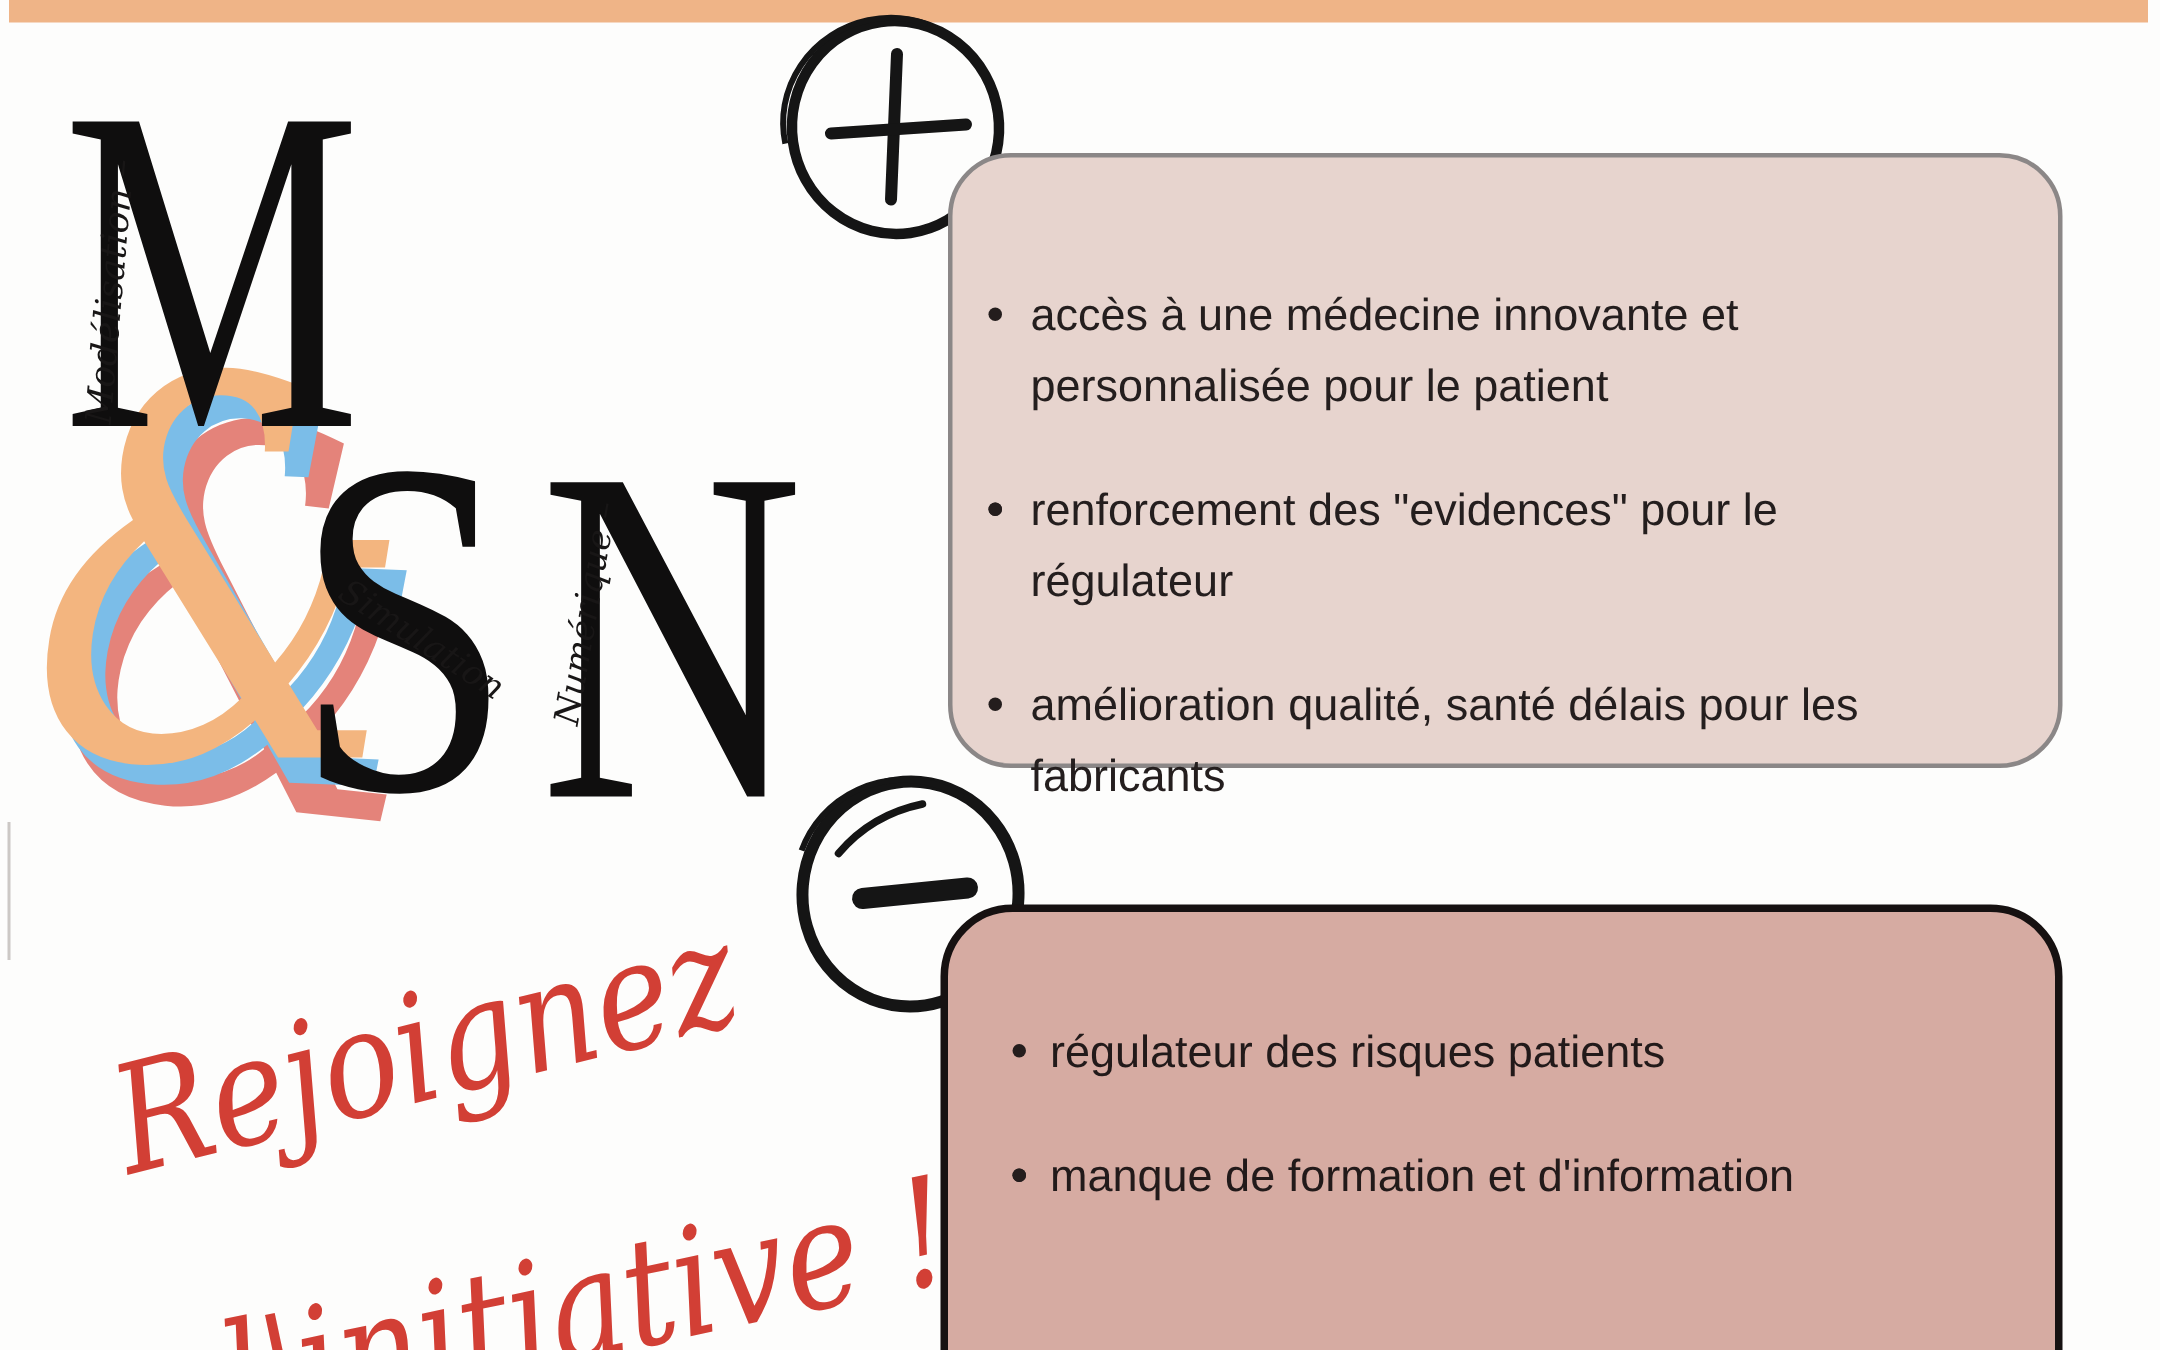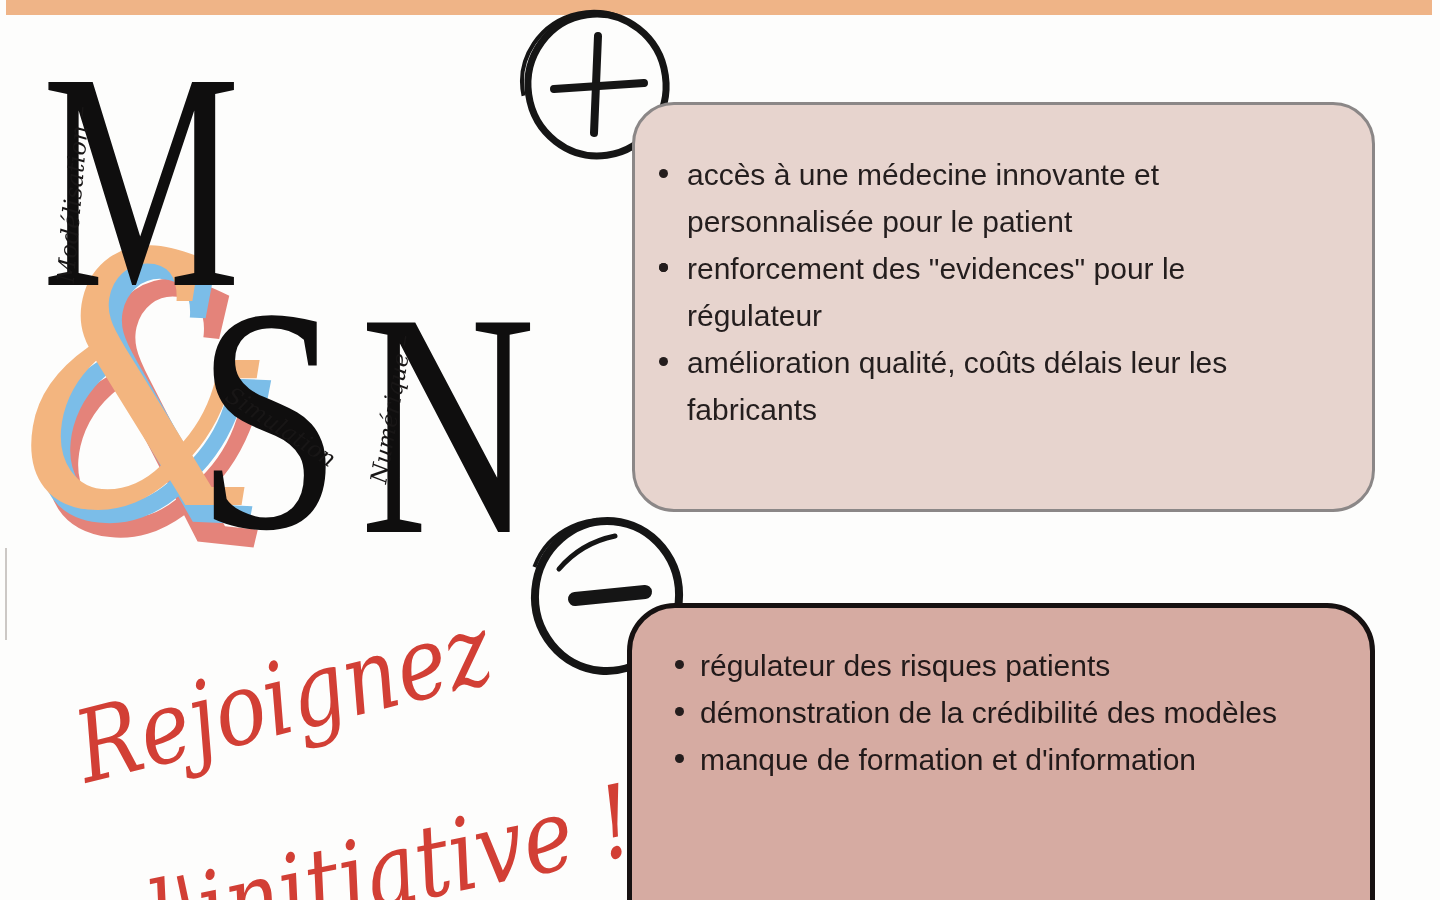--- a/index.html
+++ b/index.html
@@ -45,21 +45,21 @@
   .pros-box{
     left:632px;top:102px;width:743px;height:410px;border-radius:42px;
     background:#e7d4ce;border:3px solid #8b8787;
     padding:46px 10px 0 52px;color:#241e1e;
   }
   .cons-box{
     left:627px;top:603px;width:748px;height:345px;border-radius:48px;
     background:#d6aba2;border:5px solid #161111;
     padding:34px 10px 0 68px;color:#221a1a;
   }
-  .panel .item{position:relative;font-size:30px;line-height:47px;}
+  .panel .item{position:relative;font-size:30px;line-height:47px;margin-top:36px;}
   .panel .item-text{white-space:pre-line;}
   .panel .dot{
     position:absolute;width:9px;height:9px;border-radius:50%;background:#241d1d;top:18px;
   }
   .pros-box .dot{left:-28px;}
   .cons-box .dot{left:-25px;}
 
   
   .cta-line{
     position:absolute;font-family:"DejaVu Serif",serif;font-style:italic;
@@ -106,40 +106,39 @@
     <div class="item">
       <span class="dot"></span>
     </div>
     <div class="item">
       <span class="dot"></span>
       <span class="item-text">renforcement des "evidences" pour le
 régulateur</span>
     </div>
     <div class="item">
       <span class="dot"></span>
-      <span class="item-text">amélioration qualité, coûts délais leur les
+      <span class="item-text">amélioration qualité, santé délais pour les
 fabricants</span>
     </div>
   </div>
 
   <svg class="sketch-icon minus-icon" width="166" height="164" viewBox="0 0 166 164">
     <ellipse cx="84" cy="81" rx="72" ry="75" fill="none" stroke="#151515" stroke-width="8" transform="rotate(5 84 81)"></ellipse>
     <ellipse cx="80" cy="77" rx="73" ry="72" fill="none" stroke="#151515" stroke-width="4" stroke-dasharray="130 330" transform="rotate(200 80 77)"></ellipse>
     <path d="M36 54 Q58 28 92 21" fill="none" stroke="#151515" stroke-width="5" stroke-linecap="round"></path>
     <path d="M52 84 L122 77" fill="none" stroke="#151515" stroke-width="14" stroke-linecap="round"></path>
   </svg>
 
   <div class="panel cons-box">
     <div class="item">
       <span class="dot"></span>
       <span class="item-text">régulateur des risques patients</span>
     </div>
     <div class="item">
       <span class="dot"></span>
-      <span class="item-text">démonstration de la crédibilité des modèles</span>
     </div>
     <div class="item">
       <span class="dot"></span>
       <span class="item-text">manque de formation et d'information</span>
     </div>
   </div>
 
   <div>
     <span class="cta-line cta-1" style="color:#d23f35">Rejoignez</span>
     <span class="cta-line cta-2" style="color:#d23f35">l'initiative !</span>

